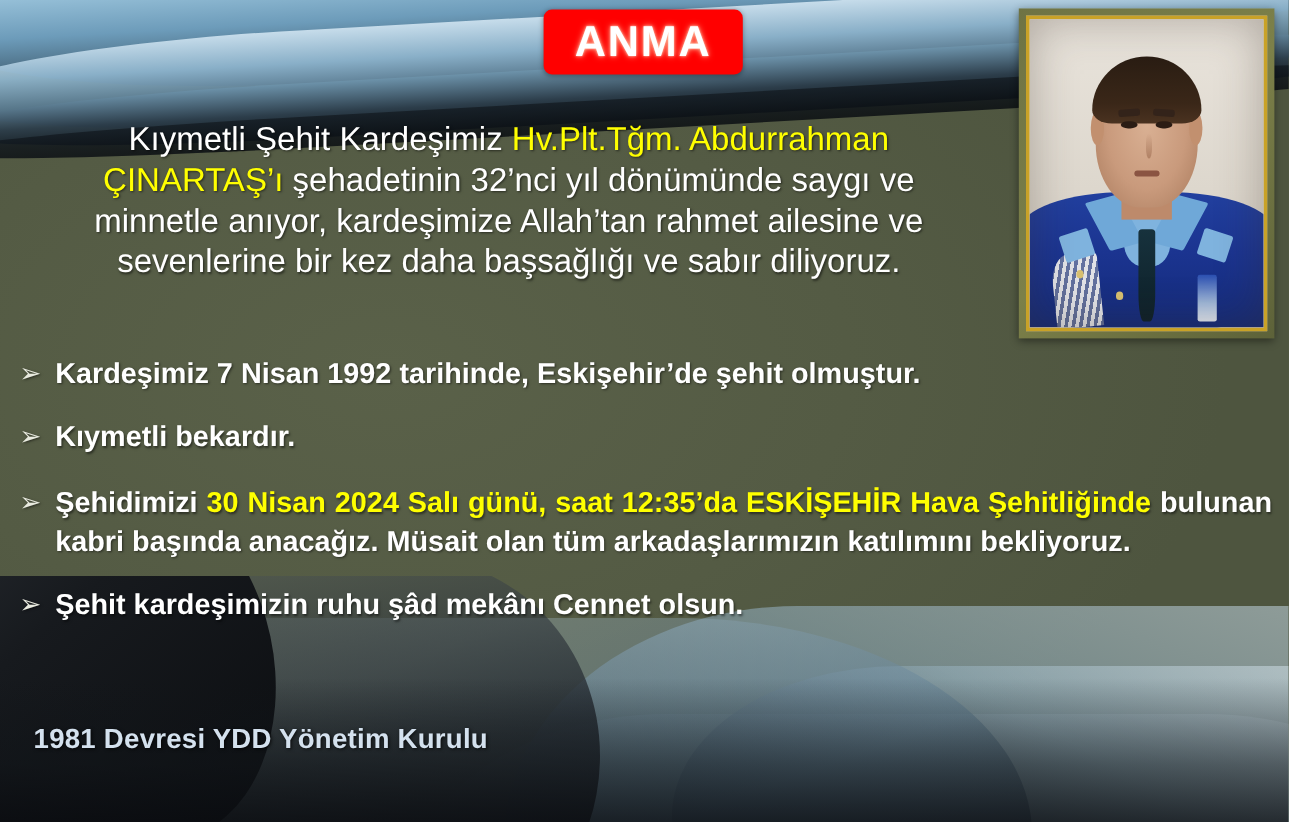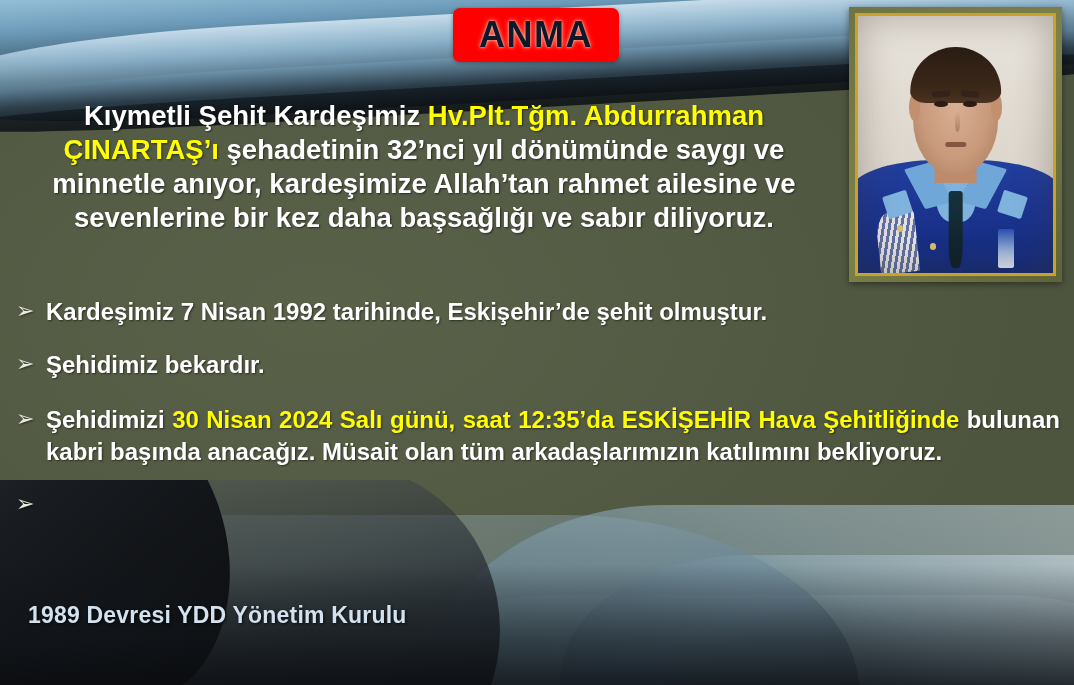--- a/index.html
+++ b/index.html
@@ -60,21 +60,21 @@
     background:linear-gradient(180deg,rgba(20,24,28,0) 0%,rgba(16,20,24,.55) 60%,rgba(10,12,16,.8) 100%);}
 
   
   .anma{
     position:absolute;left:453px;top:8px;width:166px;height:54px;
     background:#ff0000;border-radius:7px;
     display:flex;align-items:center;justify-content:center;
     box-shadow:0 1px 4px rgba(0,0,0,.35);
   }
   .anma span{
-    color:#0f172a;font-size:36px;font-weight:bold;letter-spacing:1.5px;
+    color:#ffffff;font-size:36px;font-weight:bold;letter-spacing:1.5px;
     text-shadow:0 0 5px rgba(255,200,160,.9),0 0 2px rgba(255,255,255,.8);
     line-height:1;
   }
 
   
   .photo-frame{
     position:absolute;left:849px;top:7px;width:213px;height:275px;
     background:linear-gradient(135deg,#6e7344 0%,#7c8049 50%,#5d6239 100%);
     padding:6px;box-sizing:border-box;
     box-shadow:0 2px 7px rgba(0,0,0,.45);
@@ -150,21 +150,21 @@
     background:linear-gradient(180deg,#2b4fb0 0%,#9fb7d8 60%,#e3e9f2 100%);
     border-radius:2px;}
   .p-vign{position:absolute;inset:0;
     box-shadow:inset 0 0 38px rgba(60,50,40,.35);}
 
   
   .lead{
     position:absolute;left:44px;top:99px;width:760px;
     text-align:center;
     color:#ffffff;
-    font-size:27.5px;font-weight:bold;line-height:1.24;
+    font-size:27.5px;font-weight:normal;line-height:1.24;
     text-shadow:1px 1px 2px rgba(0,0,0,.55);
   }
   .hl{color:#ffff00;}
 
   
   .bullets{
     position:absolute;left:16px;top:296px;width:1044px;
     color:#ffffff;font-size:24px;font-weight:bold;
     text-shadow:1px 1px 2px rgba(0,0,0,.5);
   }
@@ -253,29 +253,30 @@
 
   <div class="bullets">
 
     <div class="bullet b-short sp1">
       <span class="arrow">➢</span>
       <span>Kardeşimiz 7 Nisan 1992 tarihinde, Eskişehir’de şehit olmuştur.</span>
     </div>
 
     <div class="bullet b-short sp2">
       <span class="arrow">➢</span>
-      <span>Şehidimiz bekardır.</span>
+      <span>Kıymetli bekardır.</span>
     </div>
 
     <div class="bullet sp3">
       <span class="arrow">➢</span>
       <span>Şehidimizi </span><span class="hl">30 Nisan 2024 Salı günü, saat 12:35’da ESKİŞEHİR Hava Şehitliğinde</span><span> bulunan kabri başında anacağız. Müsait olan tüm arkadaşlarımızın katılımını bekliyoruz.</span>
     </div>
 
     <div class="bullet b-short">
       <span class="arrow">➢</span>
-    </div>
-
-  </div>
-
-  <div class="footer">1989 Devresi YDD Yönetim Kurulu</div>
+      <span>Şehit kardeşimizin ruhu şâd mekânı Cennet olsun.</span>
+    </div>
+
+  </div>
+
+  <div class="footer">1981 Devresi YDD Yönetim Kurulu</div>
 
 </div>
 
 </body></html>

